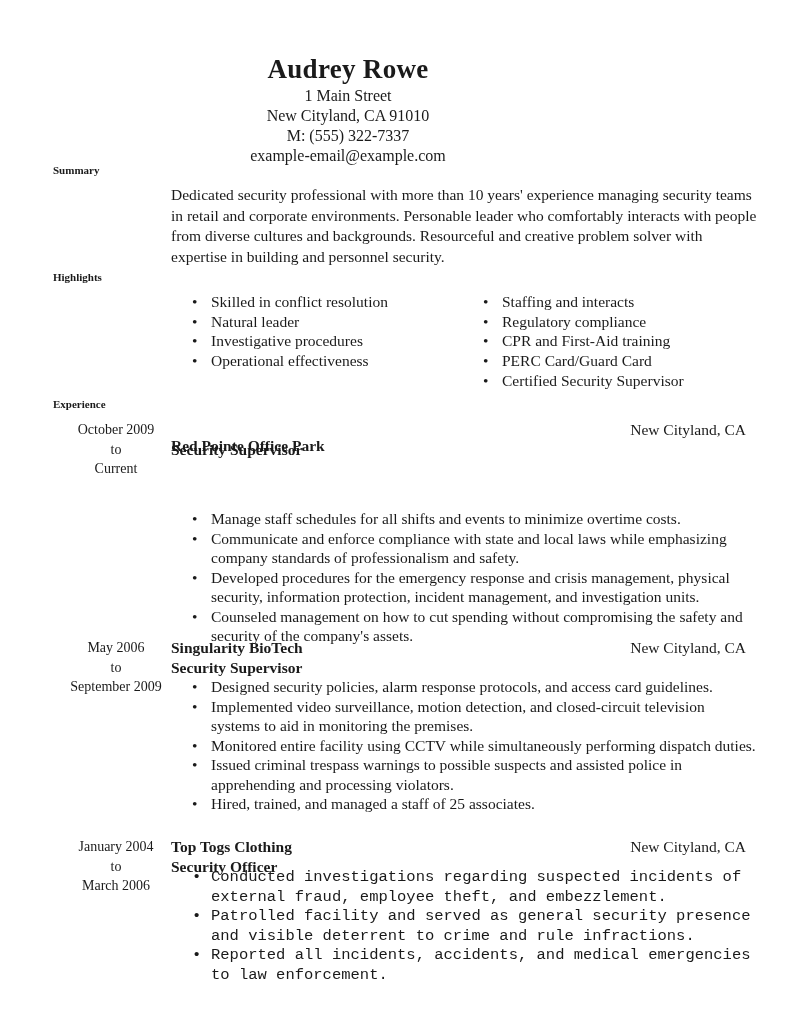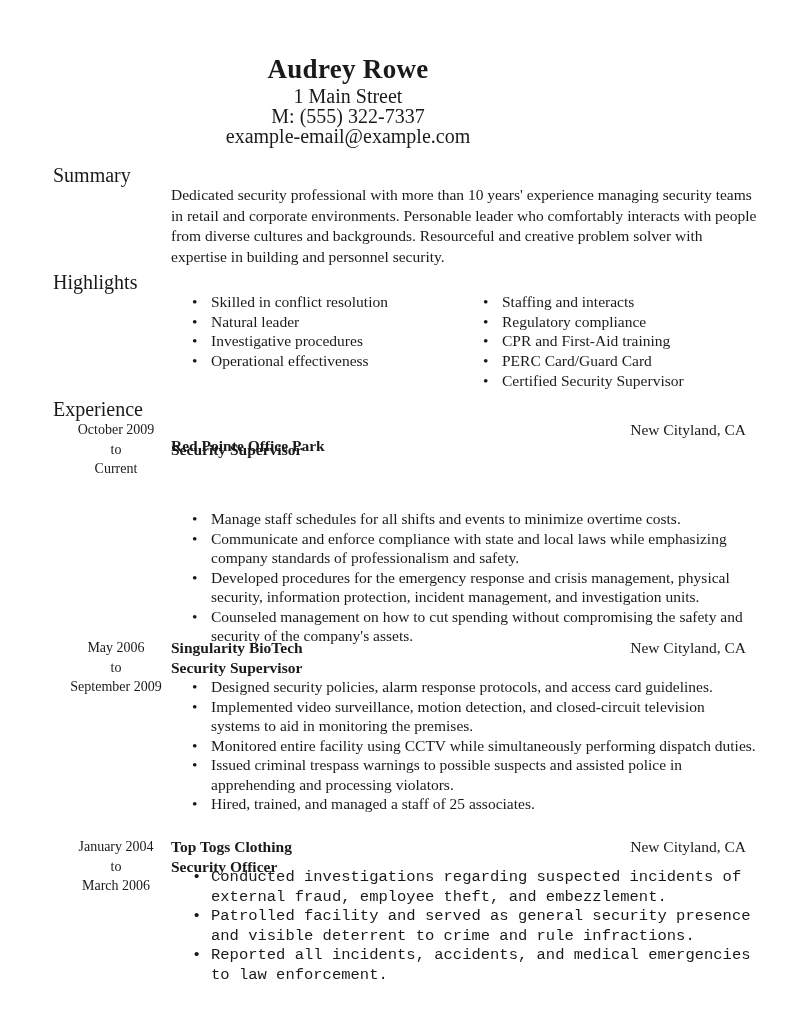--- a/index.html
+++ b/index.html
@@ -3,41 +3,42 @@
 <meta charset="utf-8">
 <style>
   html, body { margin: 0; padding: 0; background: #ffffff; }
   body {
     width: 800px; height: 1035px; position: relative; overflow: hidden;
     font-family: "Liberation Serif", "DejaVu Serif", serif;
     color: #1a1a1a; font-size: 15.5px;
   }
   .header { position: absolute; top: 52px; left: 0; width: 696px; text-align: center; }
   .name { font-size: 27px; font-weight: bold; line-height: 34px; letter-spacing: 0.3px; }
-  .contact-line { font-size: 20px; line-height: 20px; }
-  .section-title { position: absolute; left: 53px; font-size: 20px; font-weight: normal; }
+  .contact-line { font-size: 16px; line-height: 20px; }
+  .section-title { position: absolute; left: 53px; font-size: 11px; font-weight: bold; }
   .summary-text { position: absolute; left: 171px; top: 185px; width: 590px; line-height: 20.5px; font-size: 15.5px; }
   .hl-col { position: absolute; top: 292px; list-style: none; margin: 0; padding: 0; }
   .hl-col li { position: relative; line-height: 19.7px; padding-left: 19px; white-space: nowrap; }
   .hl-col li::before { content: "\2022"; position: absolute; left: 0; top: 0; }
   .job { position: absolute; left: 0; width: 800px; }
   .dates { position: absolute; left: 60px; width: 112px; text-align: center; line-height: 19.5px; font-size: 14px; }
   .company { position: absolute; left: 171px; font-weight: bold; line-height: 19.5px; }
   .location { position: absolute; right: 54px; line-height: 19.5px; }
   .title { position: absolute; left: 171px; font-weight: bold; line-height: 19.5px; }
   .bullets { position: absolute; left: 192px; width: 565px; margin: 0; padding: 0; list-style: none; }
   .bullets li { position: relative; padding-left: 19px; line-height: 19.5px; }
   .bullets li::before { content: "\2022"; position: absolute; left: 0; top: 0; }
 </style>
 </head>
 <body>
 
 <div class="header">
   <div class="name">Audrey Rowe</div>
   <div class="contact-line">1 Main Street</div>
+  <div class="contact-line">New Cityland, CA 91010</div>
   <div class="contact-line">M: (555) 322-7337</div>
   <div class="contact-line">example-email@example.com</div>
 </div>
 
 <div class="section-title" style="top:164px;">Summary</div>
 <div class="summary-text">Dedicated security professional with more than 10 years' experience managing security teams in retail and corporate environments. Personable leader who comfortably interacts with people from diverse cultures and backgrounds. Resourceful and creative problem solver with expertise in building and personnel security.</div>
 
 <div class="section-title" style="top:271px;">Highlights</div>
 <ul class="hl-col" style="left:192px;">
   <li>Skilled in conflict resolution</li>

